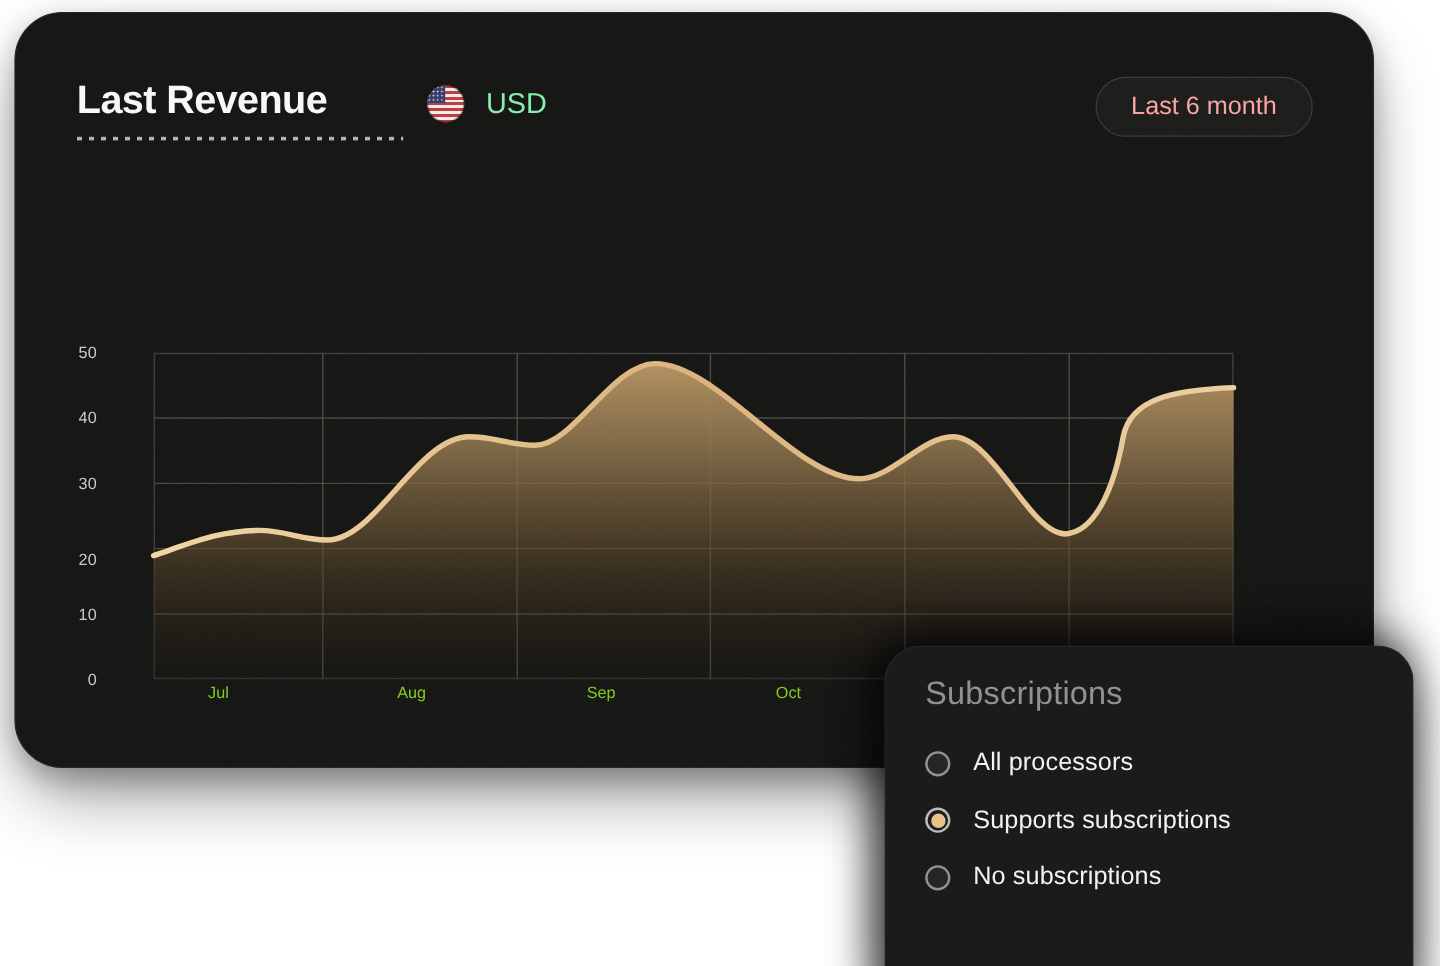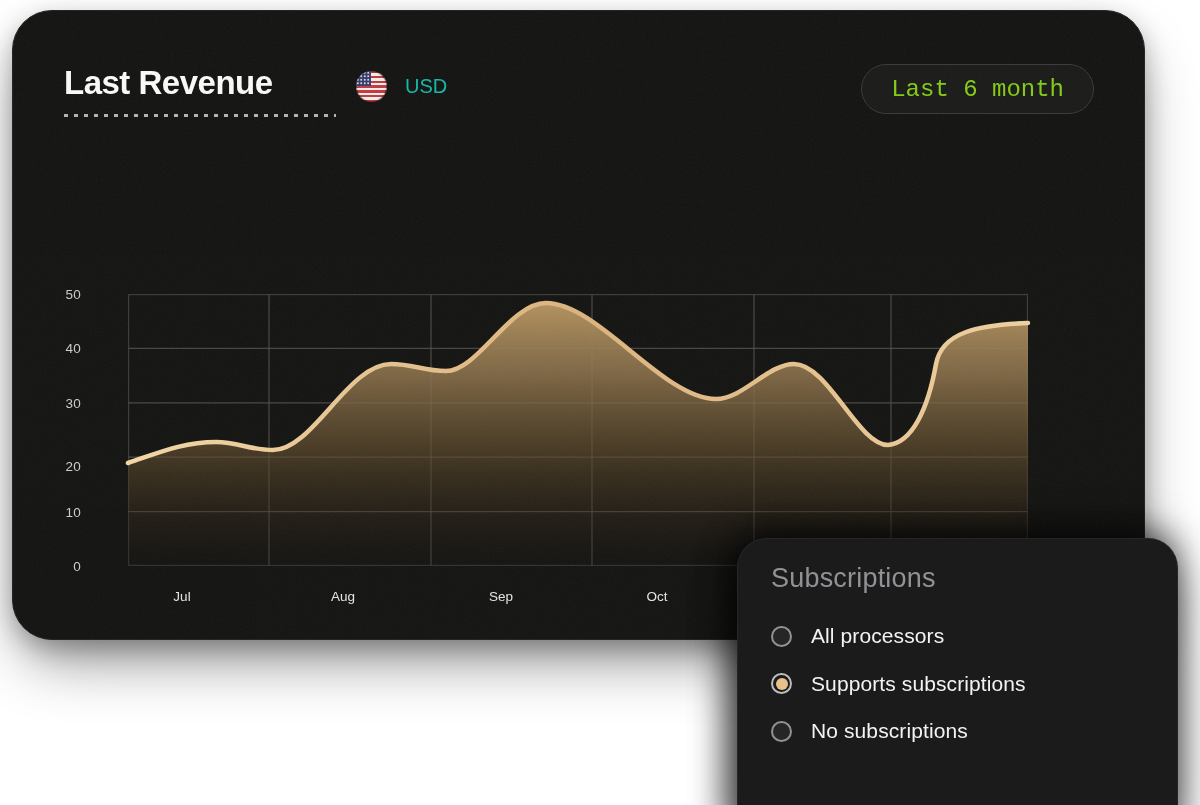--- a/index.html
+++ b/index.html
@@ -39,30 +39,30 @@
     background:repeating-linear-gradient(180deg,#c23b41 0 2.4px,#f2efe8 2.4px 4.8px);
     position:relative; overflow:hidden;
     box-shadow:inset 0 0 0 1px rgba(0,0,0,.35);
   }
   .flag::before {
     content:""; position:absolute; left:0; top:0; width:47%; height:47%;
     background:#343a6b;
     background-image:radial-gradient(#e8e8e8 0.6px, transparent 0.8px);
     background-size:3.5px 3.5px;
   }
-  .currency-code { font-size:20px; font-weight:500; color:#14b8a6; line-height:31px; }
+  .currency-code { font-size:24px; font-weight:500; color:#86efac; line-height:31px; }
 
   .range-pill {
     position:absolute; right:50px; top:53px;
     height:50px; padding:0 29px;
     background:#1a1a19;
     border:1.5px solid #3a3a39;
     border-radius:26px;
-    font-family:Liberation Mono, monospace;
-    font-size:24px; color:#84cc16;
+    font-family:Liberation Sans, sans-serif;
+    font-size:21px; color:#fca5a5;
     display:flex; align-items:center;
     cursor:pointer;
   }
 
   .amount {
     position:absolute; left:51px; top:138px;
     font-size:51px; font-weight:700; letter-spacing:0.5px;
     background:linear-gradient(180deg,#ebebeb 10%, #a5a5a9 95%);
     -webkit-background-clip:text; background-clip:text;
     -webkit-text-fill-color:transparent; color:transparent;
@@ -70,22 +70,22 @@
 
   
   .chart { position:absolute; left:115px; top:283px; width:900px; height:272px; }
   .chart svg.plot { position:absolute; inset:0; overflow:visible; }
   .yaxis { position:absolute; left:30px; top:283px; width:46px; height:272px; }
   .ylabel {
     position:absolute; right:8px; transform:translateY(-50%);
     font-size:13.5px; color:#cccccc; letter-spacing:0.3px;text-align:center;
   }
   .xlabel {
-    position:absolute; top:295px; transform:translateX(-50%);
-    font-size:13.5px; color:#e5e5e5;
+    position:absolute; top:276px; transform:translateX(-50%);
+    font-size:13.5px; color:#84cc16;
   }
 
   
   .panel {
     position:absolute; left:737px; top:538px;
     width:441px; height:305px;
     background:#1b1b1c;
     border:1px solid rgba(255,255,255,.05);
     border-radius:30px;
     box-shadow:0 -10px 35px rgba(0,0,0,.5), -12px 4px 35px rgba(0,0,0,.45), 0 22px 45px rgba(0,0,0,.4);

